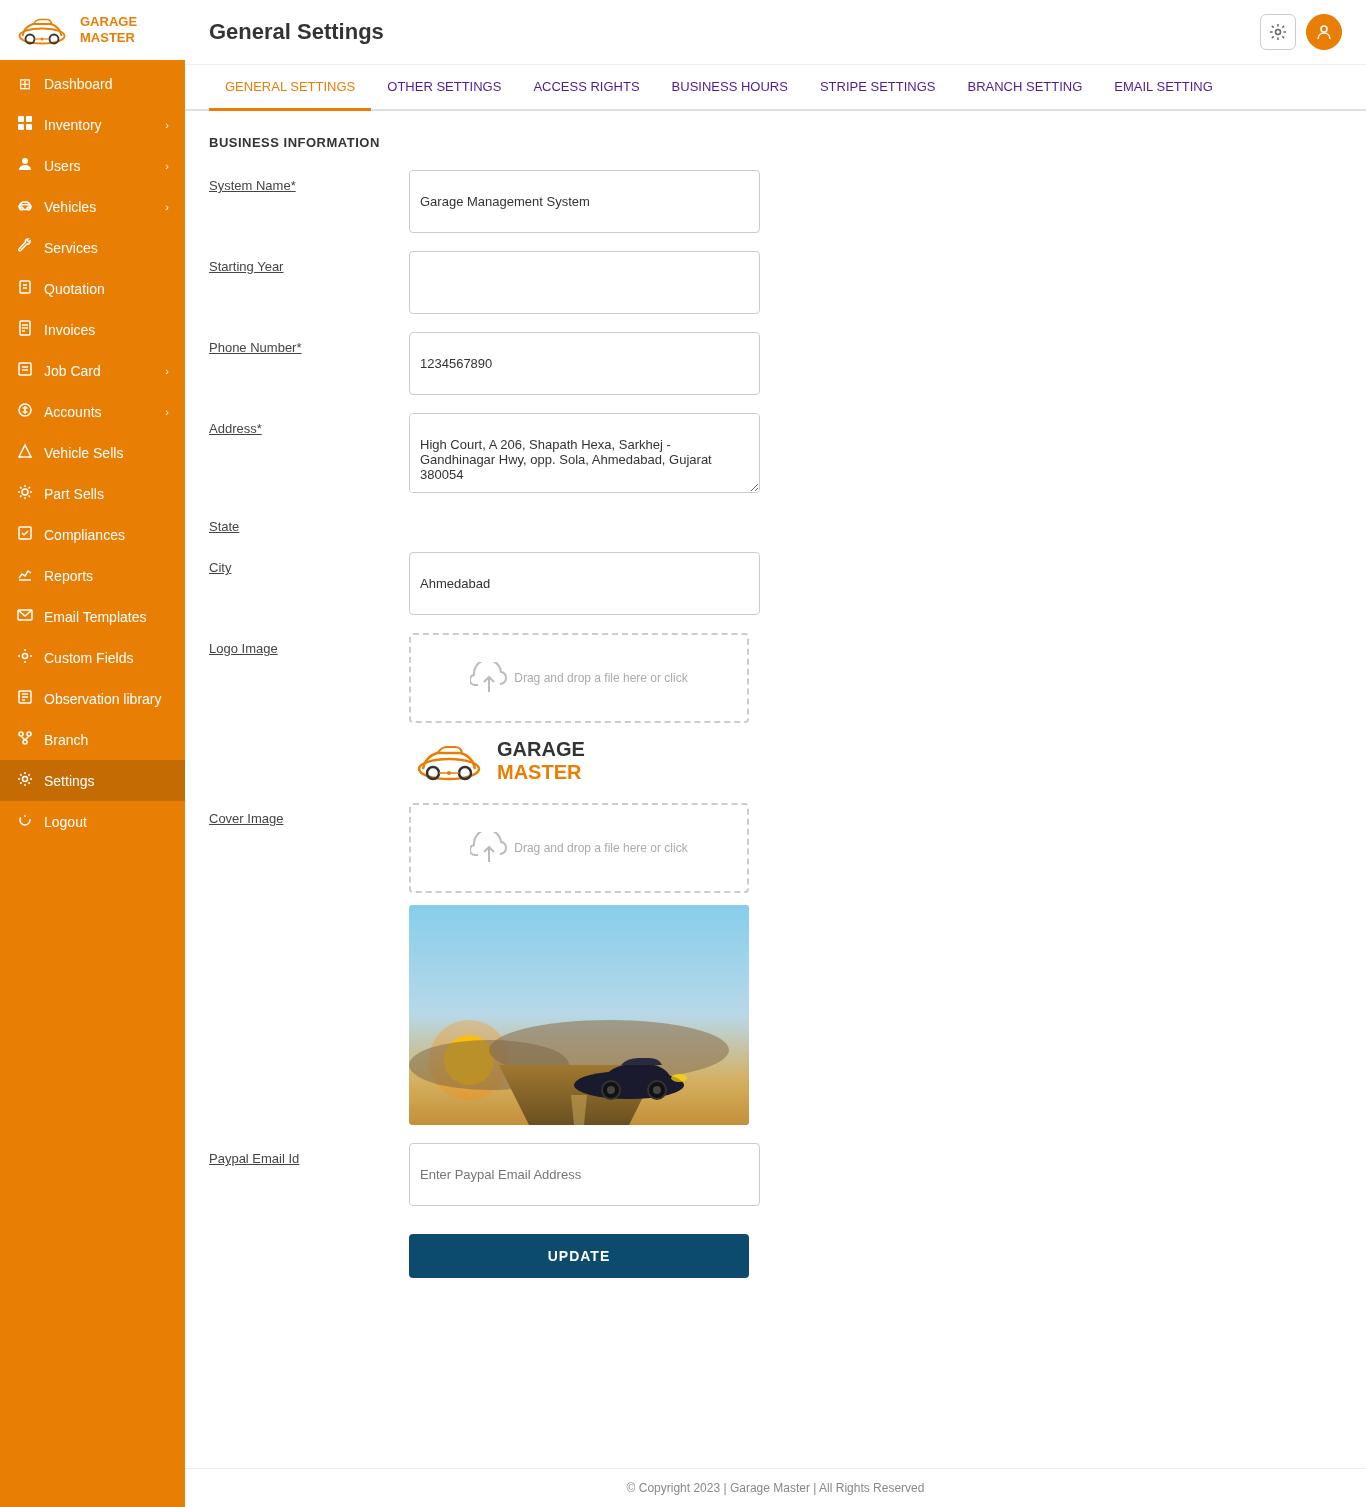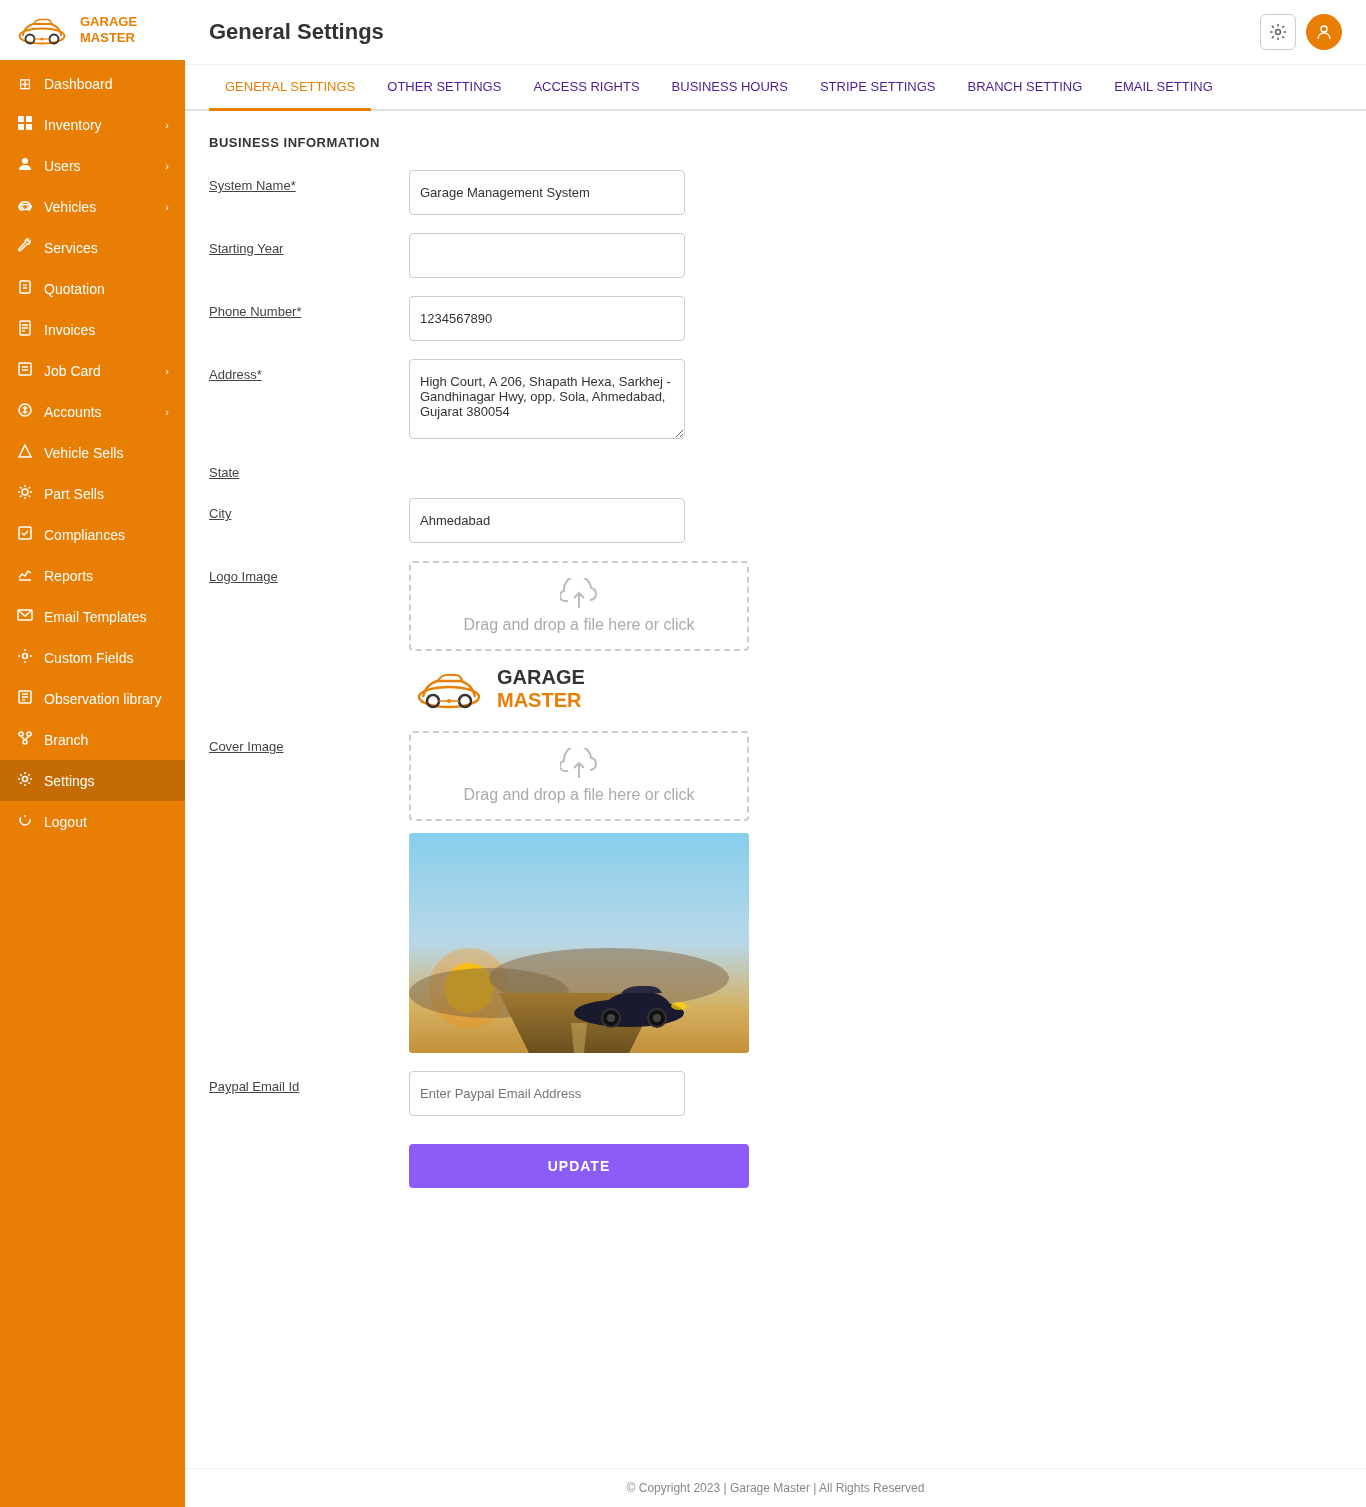--- a/index.html
+++ b/index.html
@@ -110,47 +110,46 @@
     }
     .form-label {
       width: 200px;
       min-width: 200px;
       font-size: 13px;
       color: #444;
       padding-top: 8px;
       text-decoration: underline;
     }
     .form-control {
-      width: 276px;
-      padding: 14px 10px;
+      width: 351px;
+      padding: 23px 10px;
       border: 1px solid #ccc;
       border-radius: 4px;
       font-size: 13px;
       color: #333;
       background: #fff;
       outline: none;
     }
     textarea.form-control {
       height: 80px;
       resize: vertical;
       font-family: Arial, sans-serif;
     }
 
     .upload-box {
       width: 340px;
       height: 90px;
       border: 2px dashed #ccc;
       border-radius: 4px;
       display: flex;
-      flex-direction: column;
       align-items: center;
       justify-content: center;
       cursor: pointer;
       color: #aaa;
-      font-size: 16px;
+      font-size: 12px;
       gap: 6px;
     }
 
     .logo-preview {
       width: 340px;
       margin-top: 12px;
       display: flex;
       align-items: center;
       gap: 8px;
     }
@@ -167,21 +166,21 @@
       background: linear-gradient(135deg, #87CEEB 0%, #d4a843 40%, #8B6914 70%, #555 100%);
       position: relative;
     }
 
     .btn-update {
       display: block;
       width: 340px;
       margin-left: 200px;
       margin-top: 28px;
       padding: 14px;
-      background: #8b5cf6;
+      background: #0c4a6e;
       color: #fff;
       border: none;
       border-radius: 4px;
       font-size: 14px;
       font-weight: bold;
       cursor: pointer;
       letter-spacing: 1px;
       text-align: center;
     }
 

